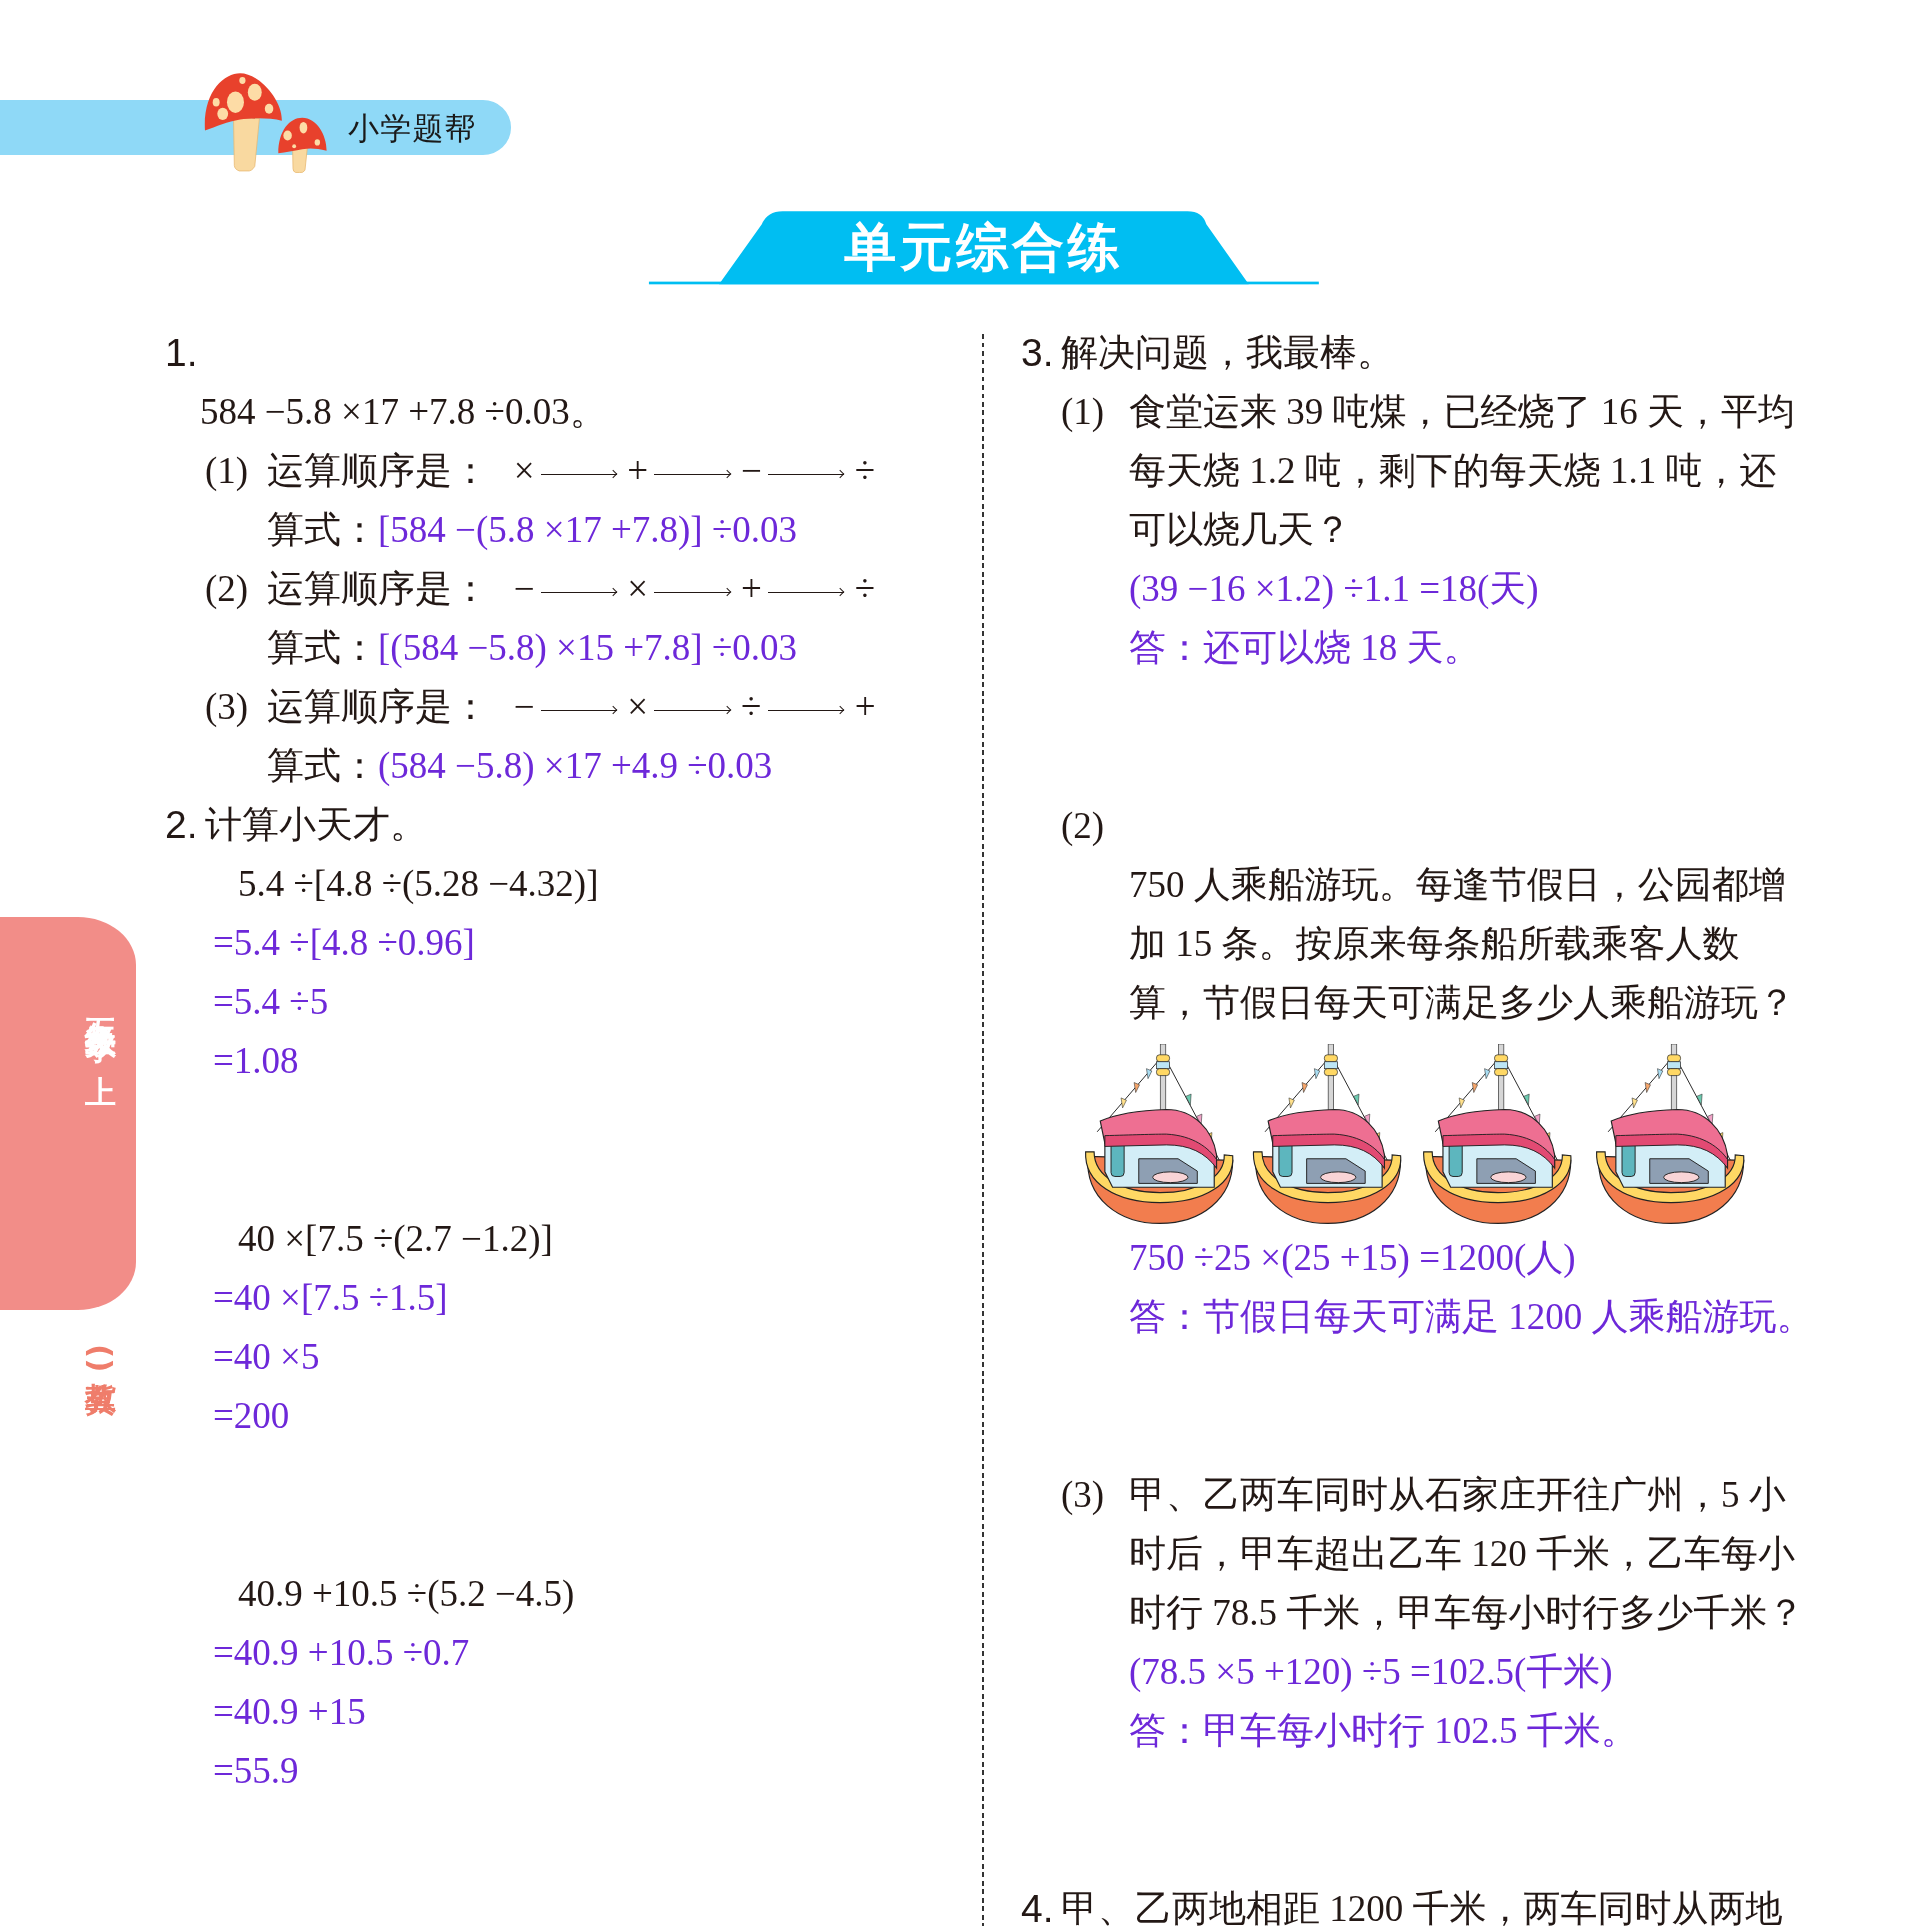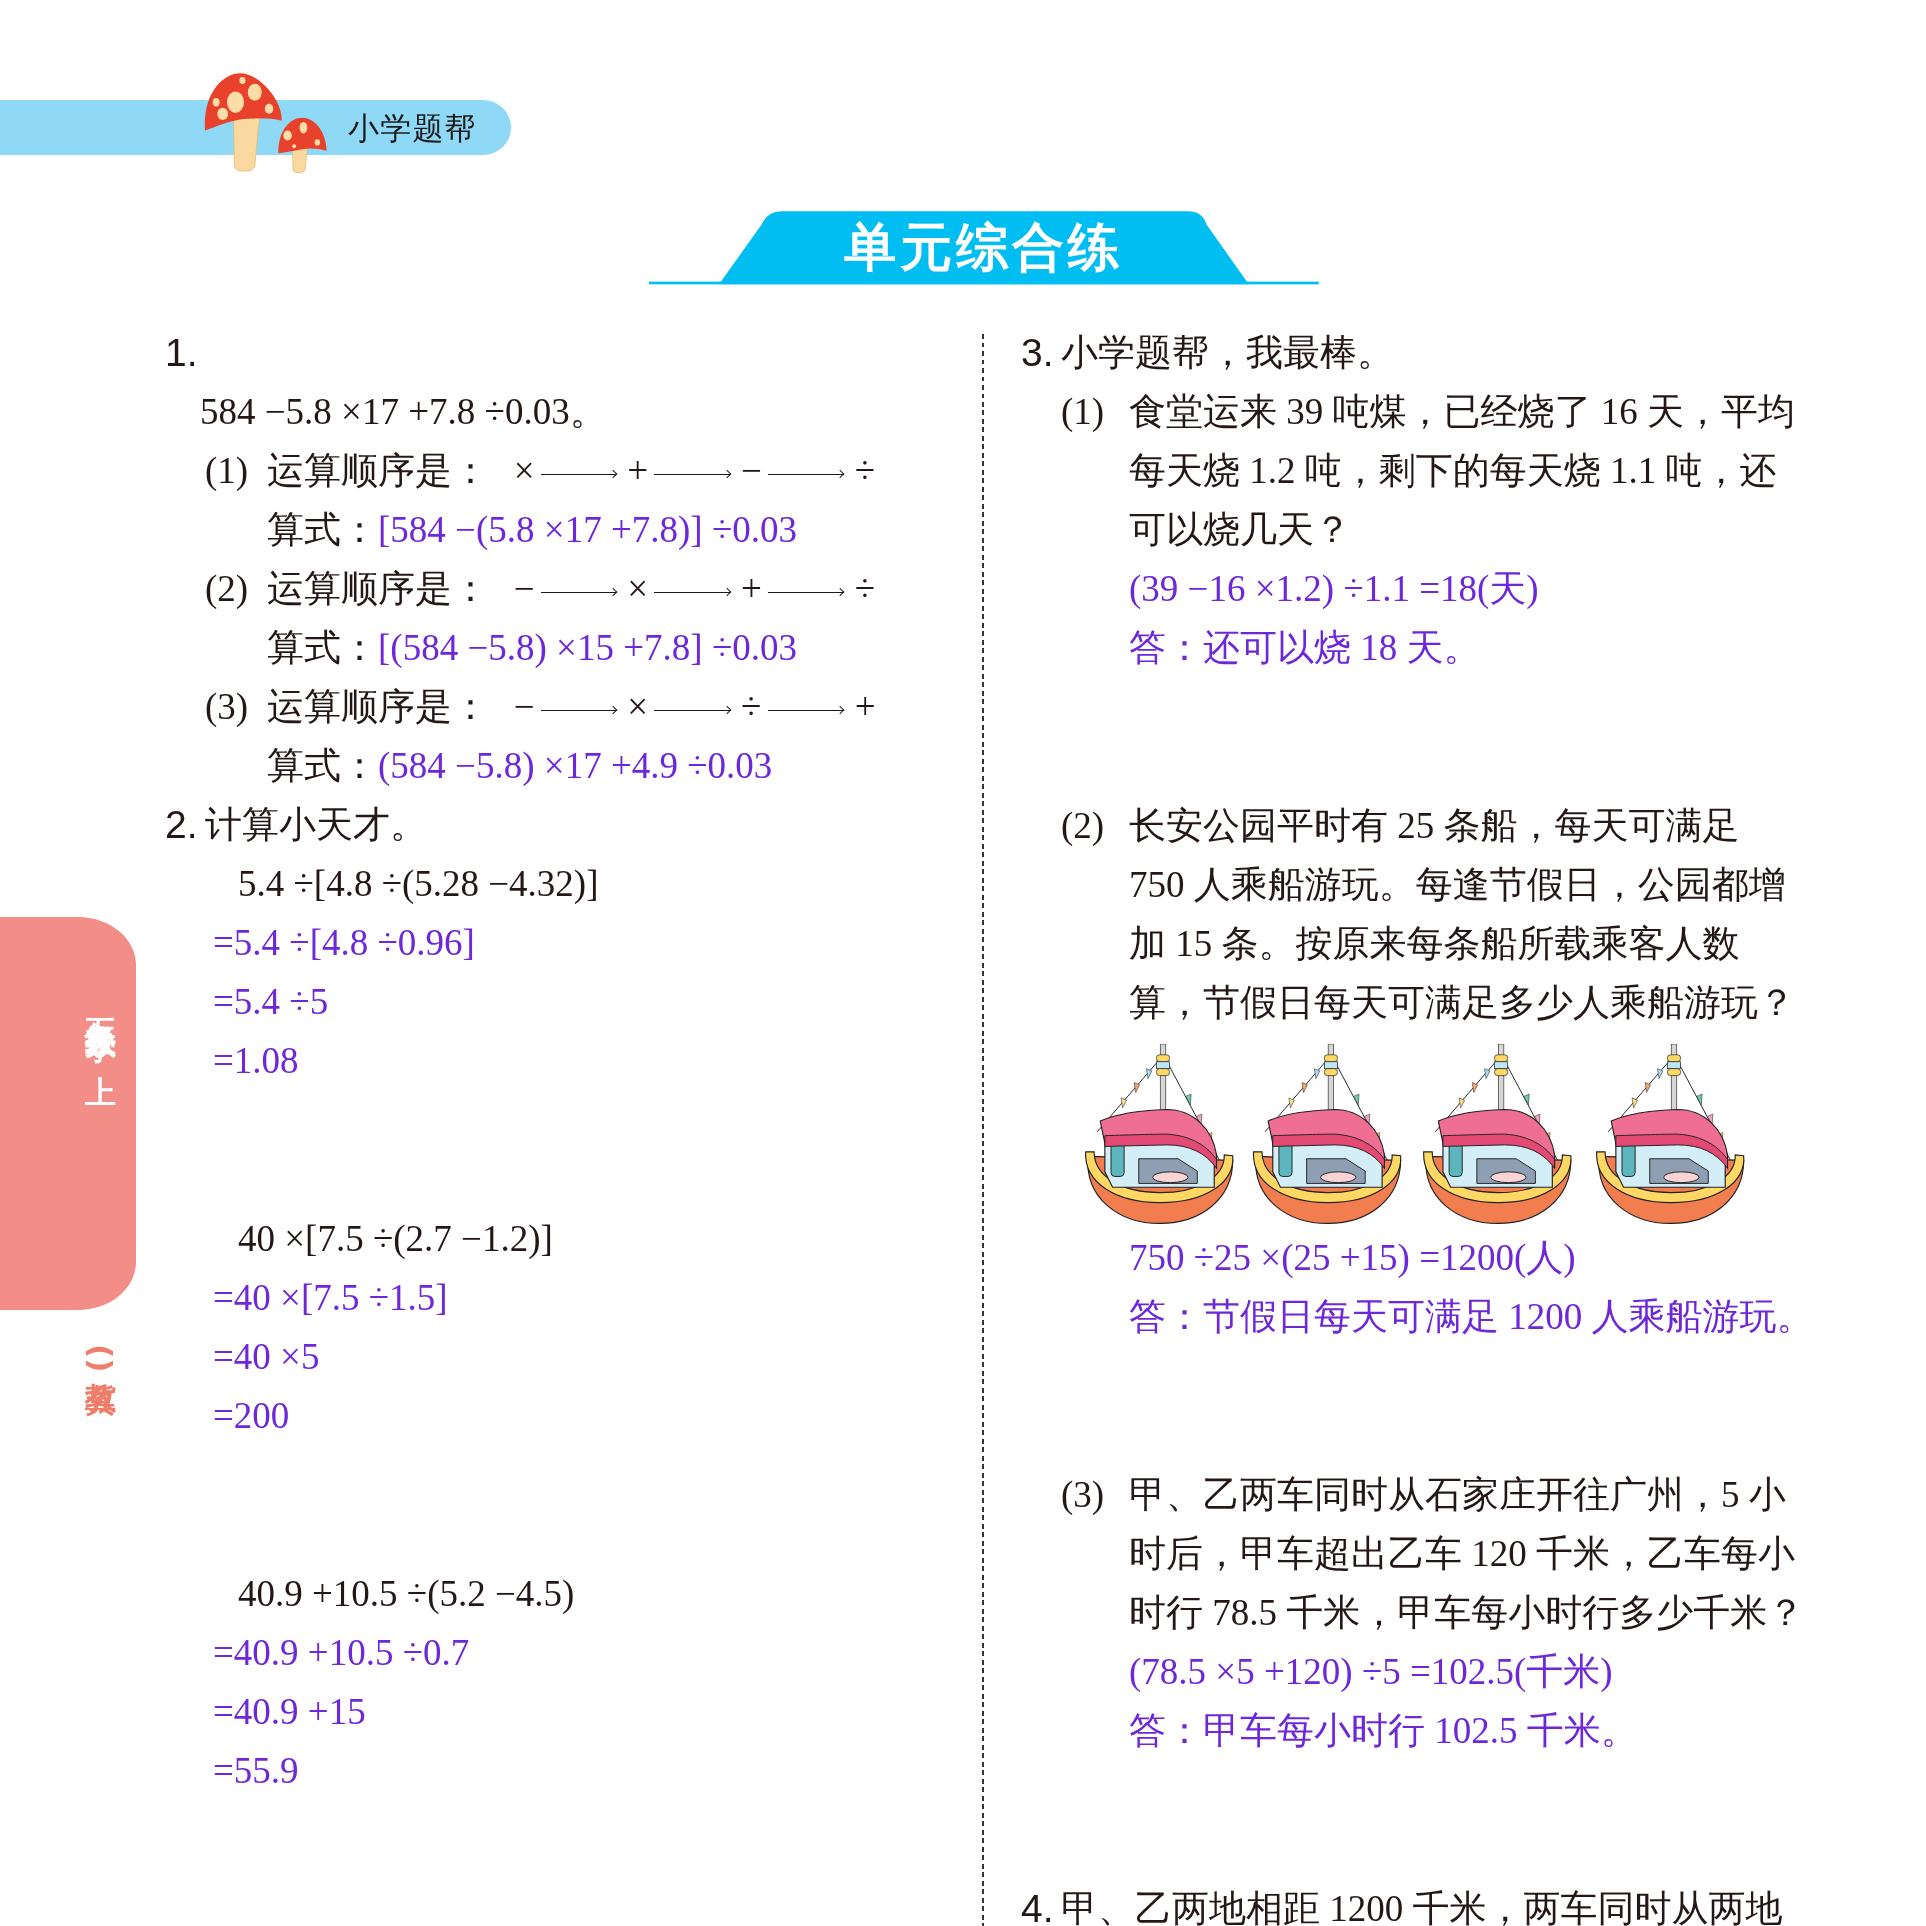--- a/index.html
+++ b/index.html
@@ -145,36 +145,35 @@
   <div class="ln p-step ans">=40.9 +15</div>
   <div class="ln p-step ans">=55.9</div>
   <div class="gap2"></div>
 
 </div>
 
 <div class="col">
 
   <div class="ln p-rq">
     <span class="qnum qnum-r">3.</span>
-    <span>小学题帮，我最棒。</span>
+    <span>解决问题，我最棒。</span>
   </div>
 
   <div class="ln p-rpart">
     <span class="plabel plabel-r">(1)</span>
     <span>食堂运来 39 吨煤，已经烧了 16 天，平均</span>
   </div>
   <div class="ln p-rpart">每天烧 1.2 吨，剩下的每天烧 1.1 吨，还</div>
   <div class="ln p-rpart">可以烧几天？</div>
   <div class="ln p-rpart ans">(39 −16 ×1.2) ÷1.1 =18(天)</div>
   <div class="ln p-rpart ans">答：还可以烧 18 天。</div>
   <div class="gap2"></div>
 
   <div class="ln p-rpart">
     <span class="plabel plabel-r">(2)</span>
-    <span>长安公园平时有 25 条船，每天可满足</span>
   </div>
   <div class="ln p-rpart">750 人乘船游玩。每逢节假日，公园都增</div>
   <div class="ln p-rpart">加 15 条。按原来每条船所载乘客人数</div>
   <div class="ln p-rpart">算，节假日每天可满足多少人乘船游玩？</div>
 
   <div class="boats-block">
     <svg class="boats-svg" viewBox="0 0 1875 470">
       <defs>
         <g id="boat">
           <line x1="211" y1="32" x2="42" y2="228" stroke="#222" stroke-width="2.5"></line>

